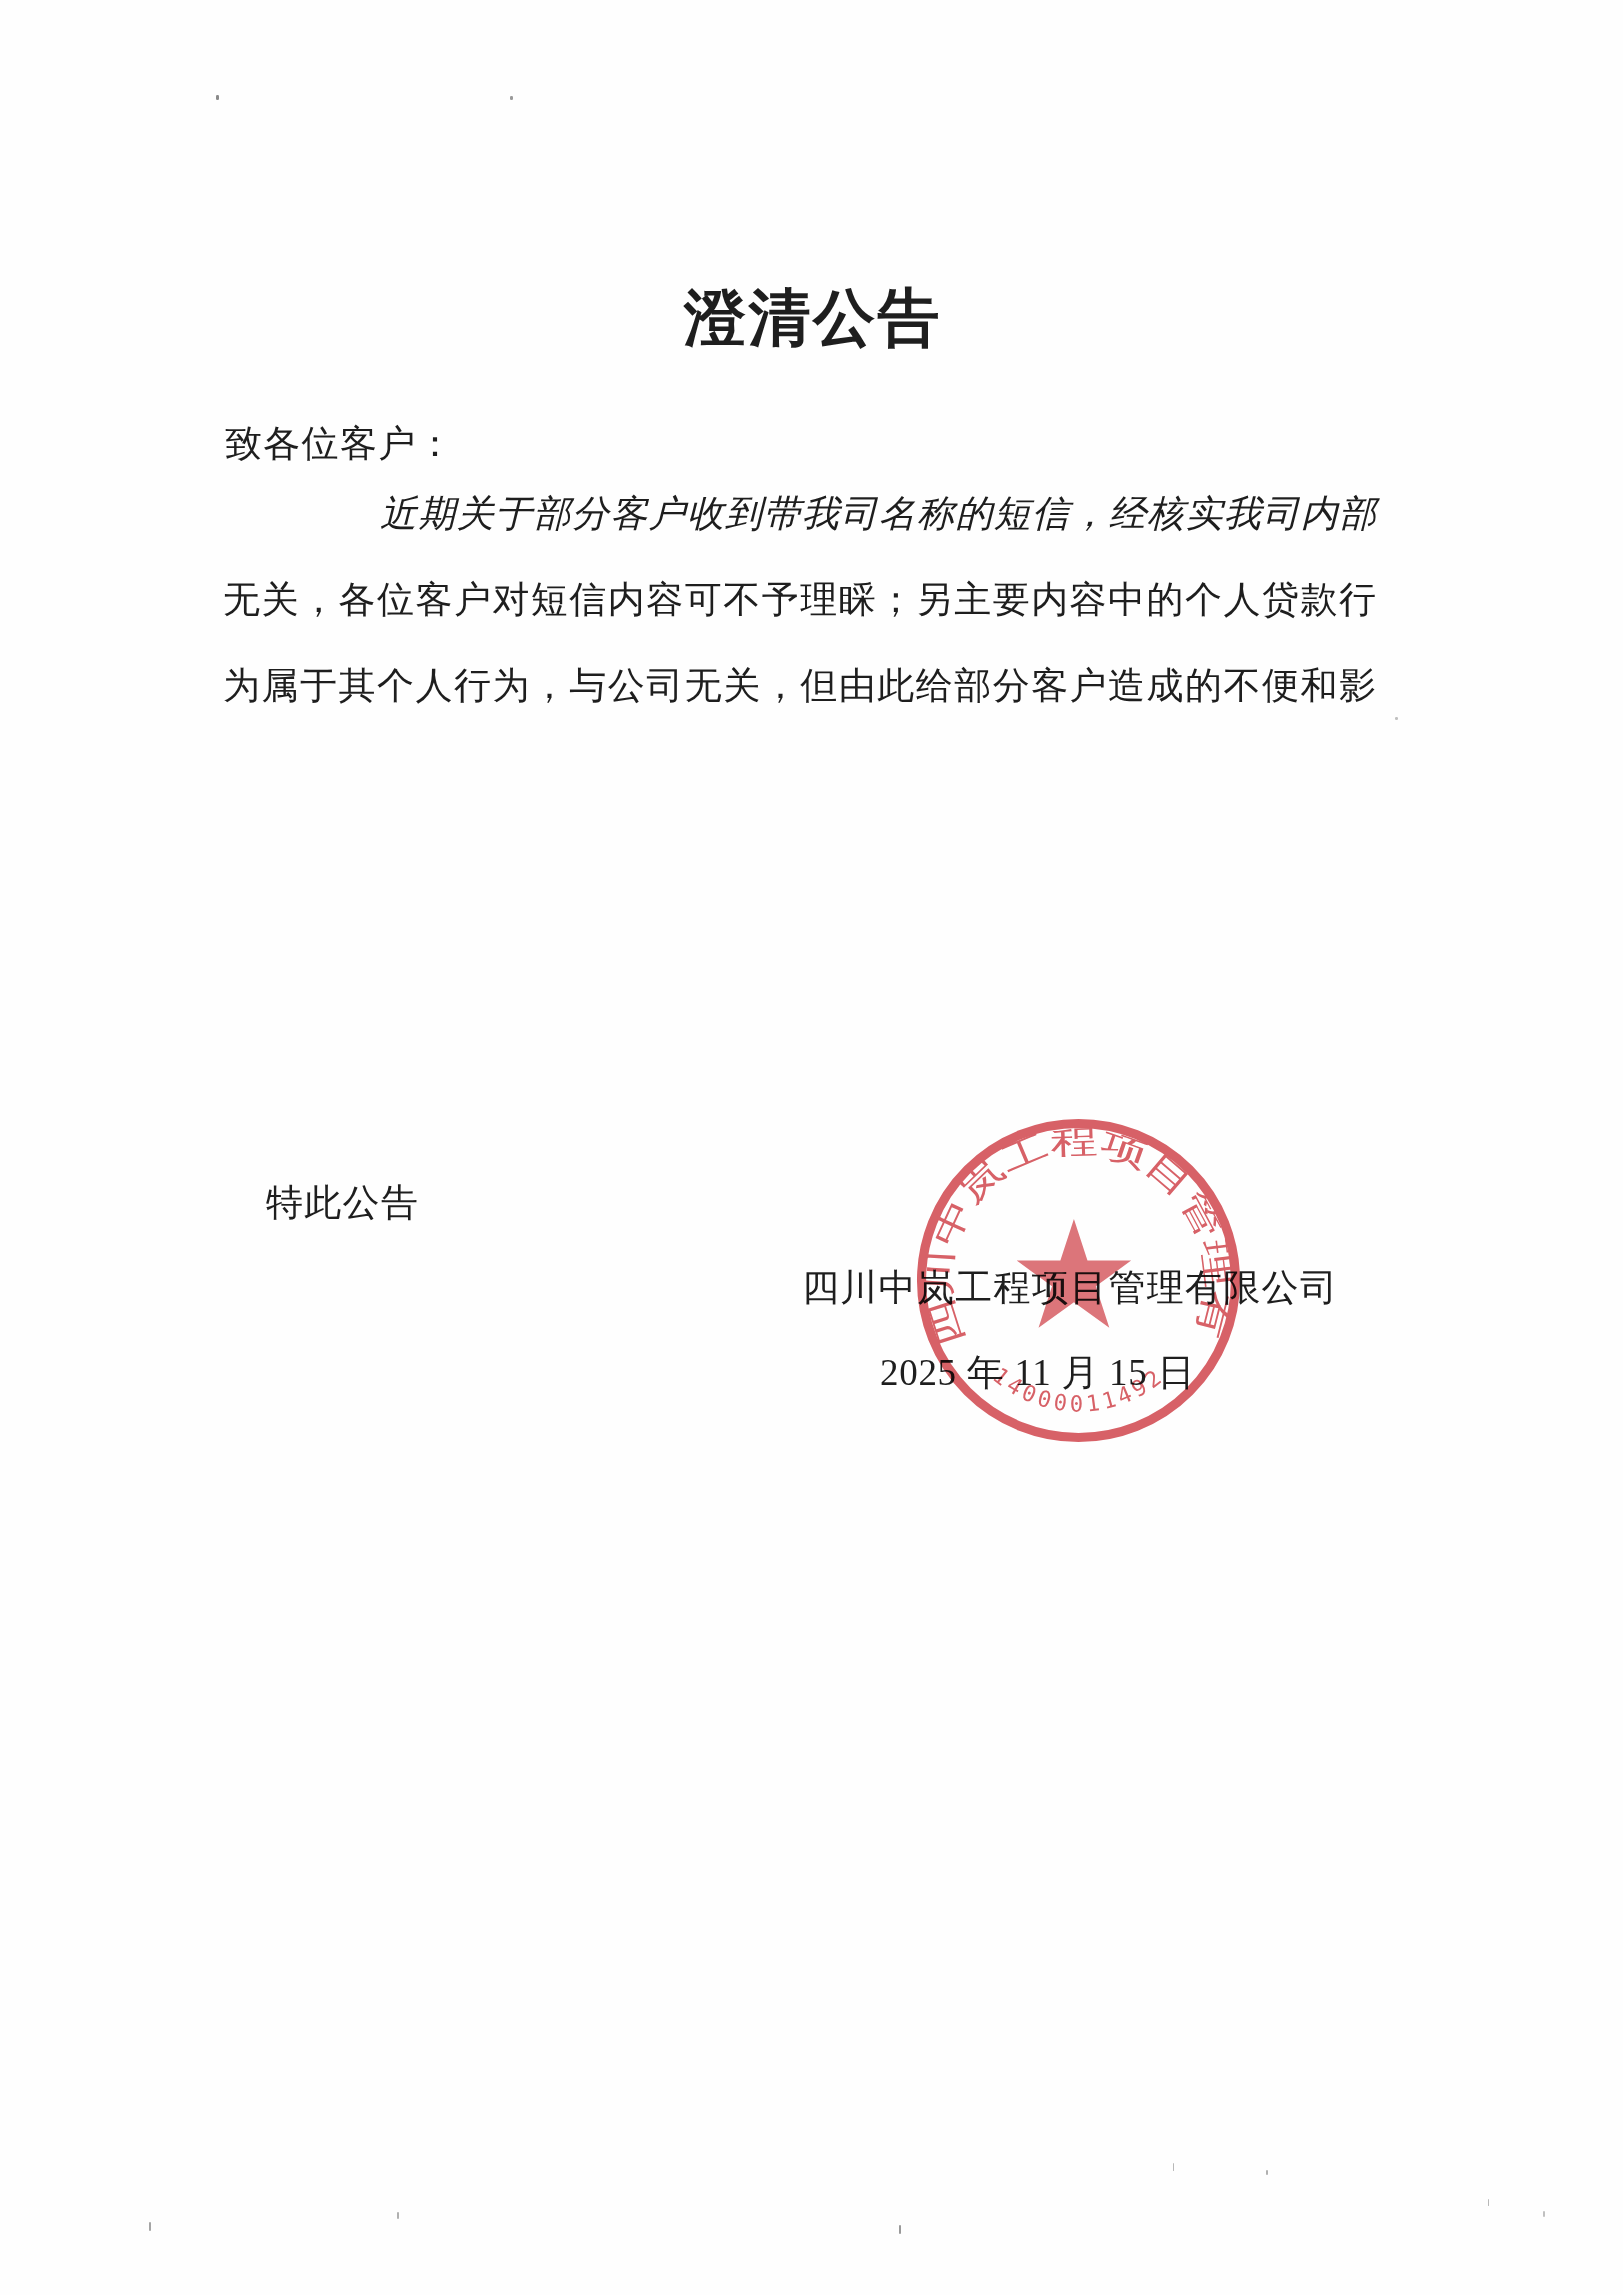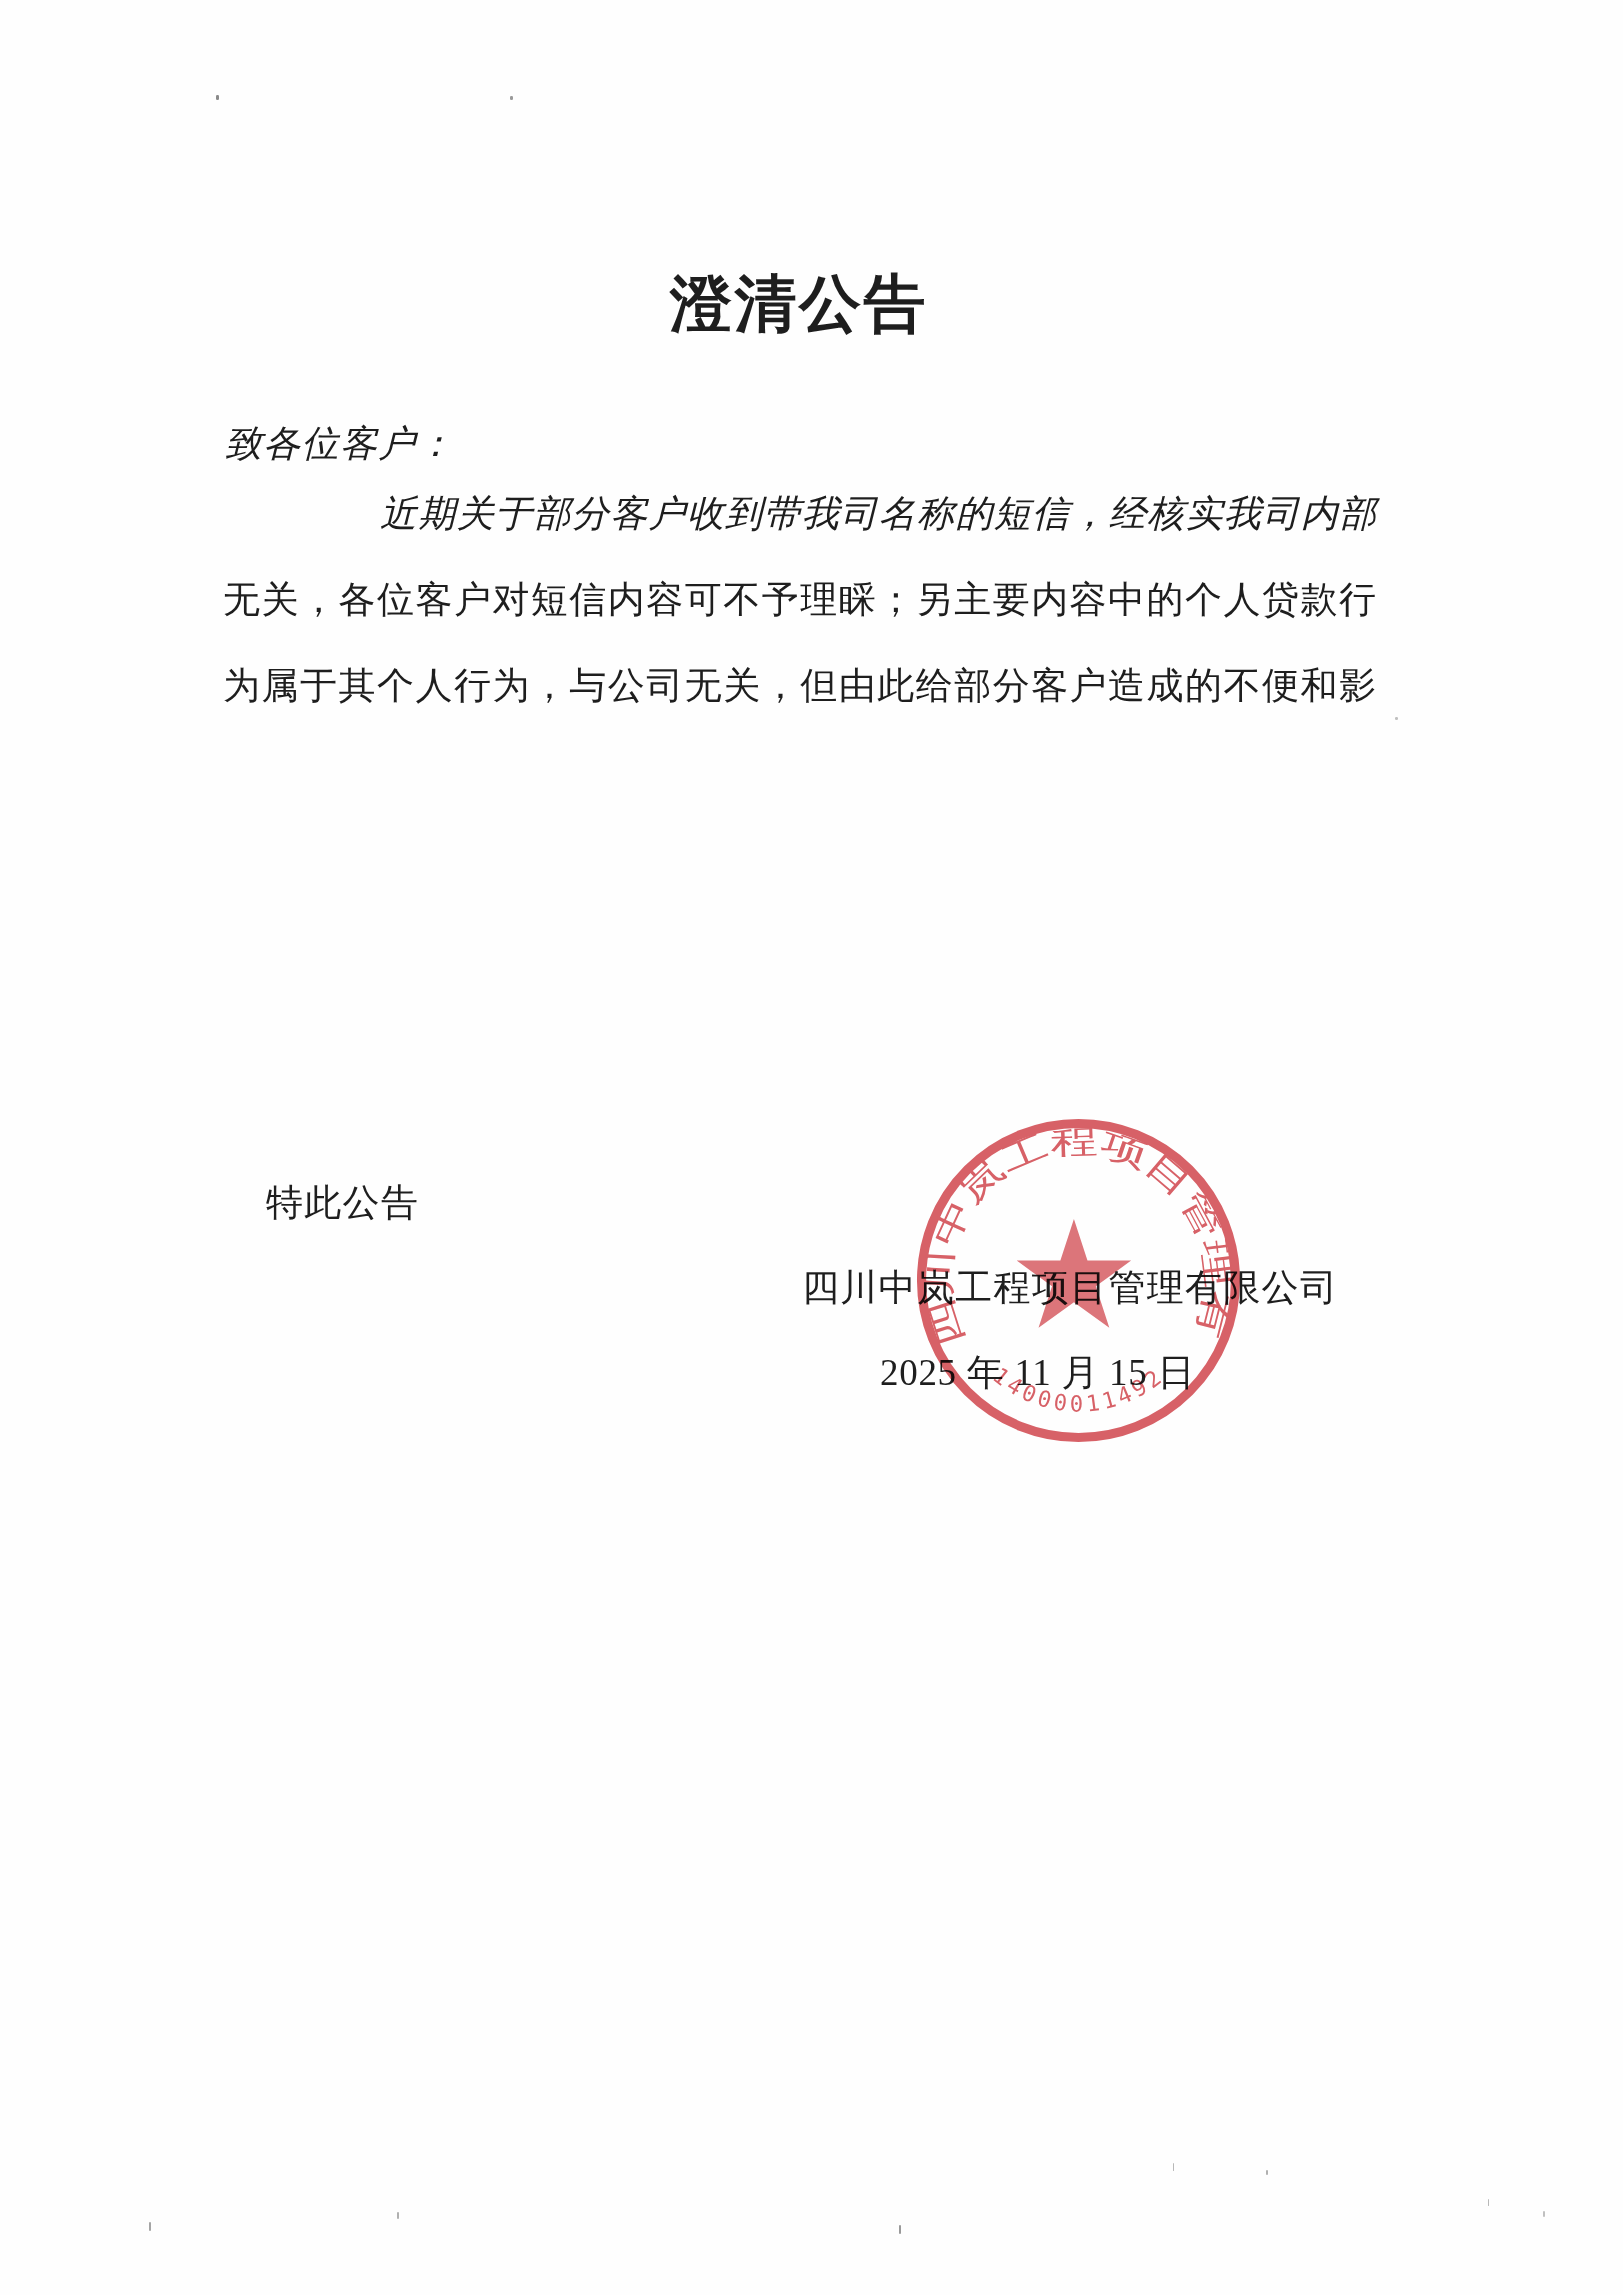--- a/index.html
+++ b/index.html
@@ -8,33 +8,32 @@
     width:1623px;height:2295px;
     background:#fefefe;
     overflow:hidden;
     font-family:"Liberation Serif","DejaVu Serif",serif;
     color:#1e1e1e;
   }
   .title{
     position:absolute;
     left:799px;top:262px;
     transform:translateX(-50%);
-    margin:0;
+    margin:14px;
     font-size:62px;
     font-weight:600;
     letter-spacing:2.6px;
     white-space:nowrap;
   }
   .salutation{
     position:absolute;
     left:225px;top:419px;
     font-size:37px;
     letter-spacing:1.3px;
     white-space:nowrap;
-    font-style:italic;
   }
   .body-block{
     position:absolute;
     left:223px;top:471px;
     width:1153px;
   }
   .bl{
     height:86px;
     line-height:86px;
     font-size:37px;

